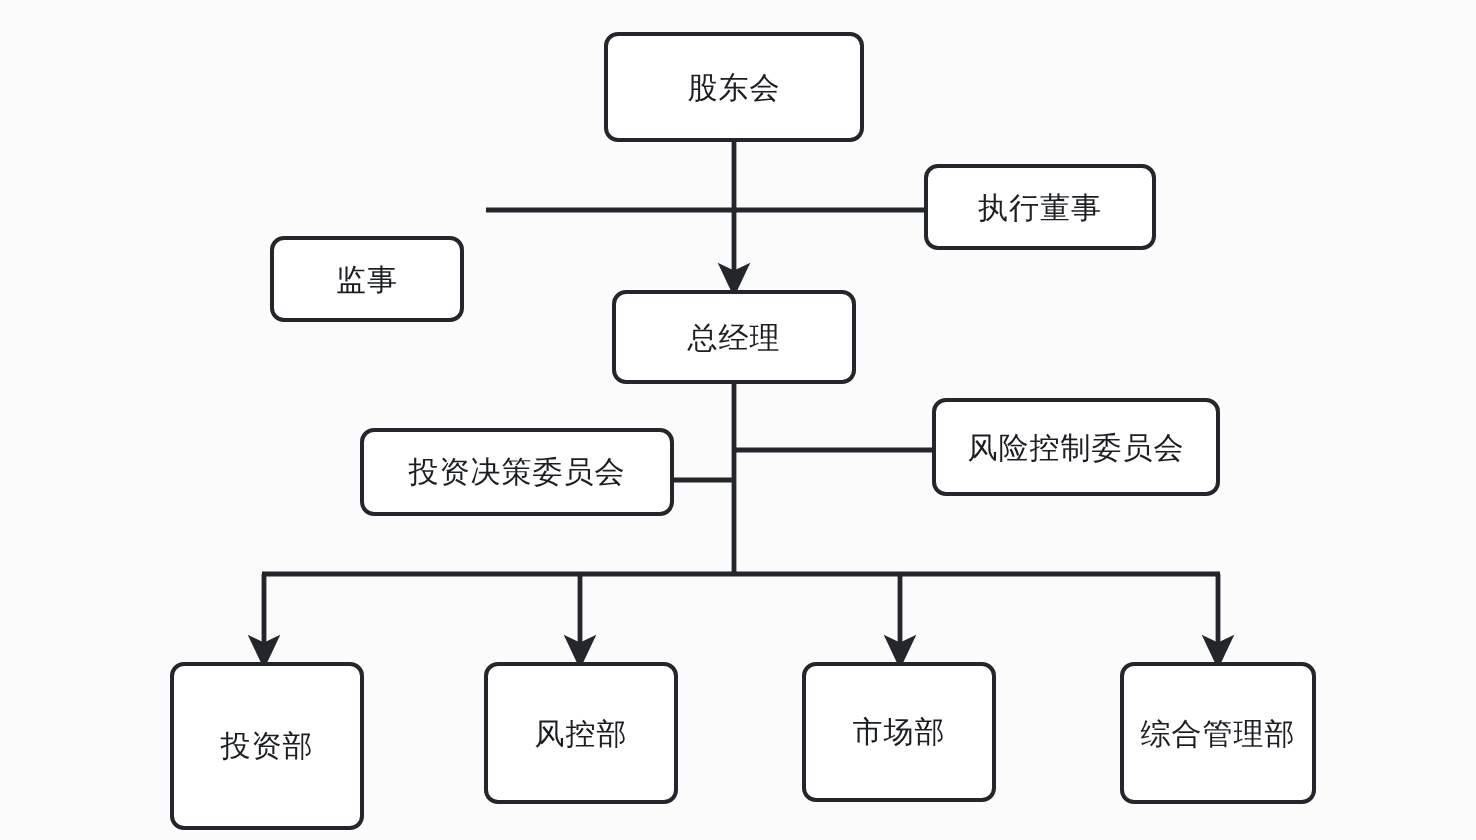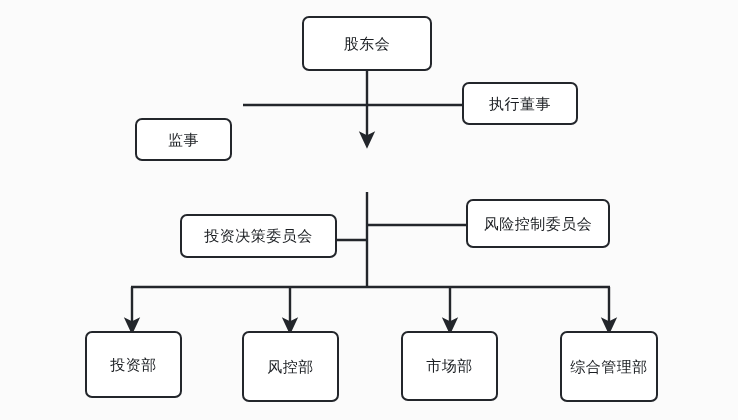--- a/index.html
+++ b/index.html
@@ -82,30 +82,33 @@
   </div>
 
   <div class="node" style="left:135px; top:82px; width:97px; height:43px;margin-top:36px;">
     <span class="node-label">监事</span>
   </div>
 
   <div class="node" style="left:462px; top:82px; width:116px; height:43px;">
     <span class="node-label">执行董事</span>
   </div>
 
+  <div class="node" style="left:306px; top:145px; width:122px; height:47px;">
+    <span class="node-label">总经理</span>
+  </div>
 
   <div class="node" style="left:466px; top:199px; width:144px; height:49px;">
     <span class="node-label">风险控制委员会</span>
   </div>
 
   <div class="node" style="left:134px; top:214px; width:157px; height:44px;margin-left:46px;">
     <span class="node-label">投资决策委员会</span>
   </div>
 
-  <div class="node" style="left:85px; top:331px; width:97px; height:67px;">
+  <div class="node" style="left:85px; top:331px; width:97px; height:84px;">
     <span class="node-label">投资部</span>
   </div>
 
   <div class="node" style="left:242px; top:331px; width:97px; height:71px;align-items:center;">
     <span class="node-label">风控部</span>
   </div>
 
   <div class="node" style="left:401px; top:331px; width:97px; height:70px;">
     <span class="node-label">市场部</span>
   </div>

